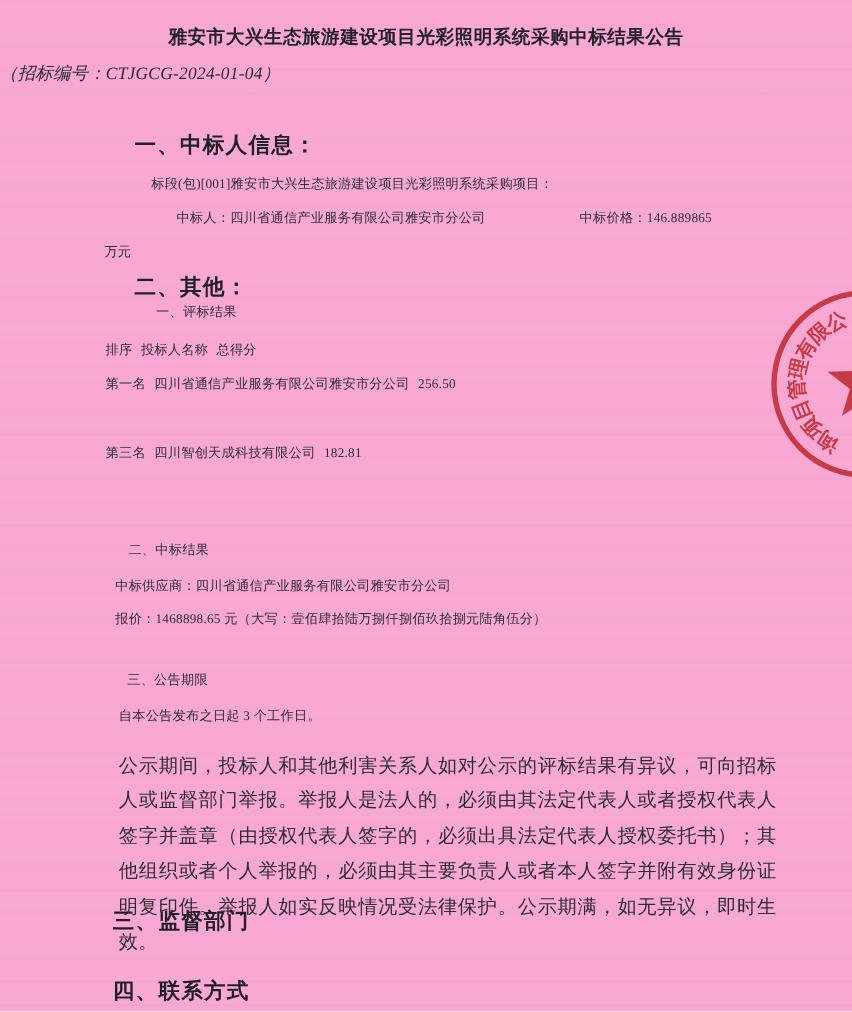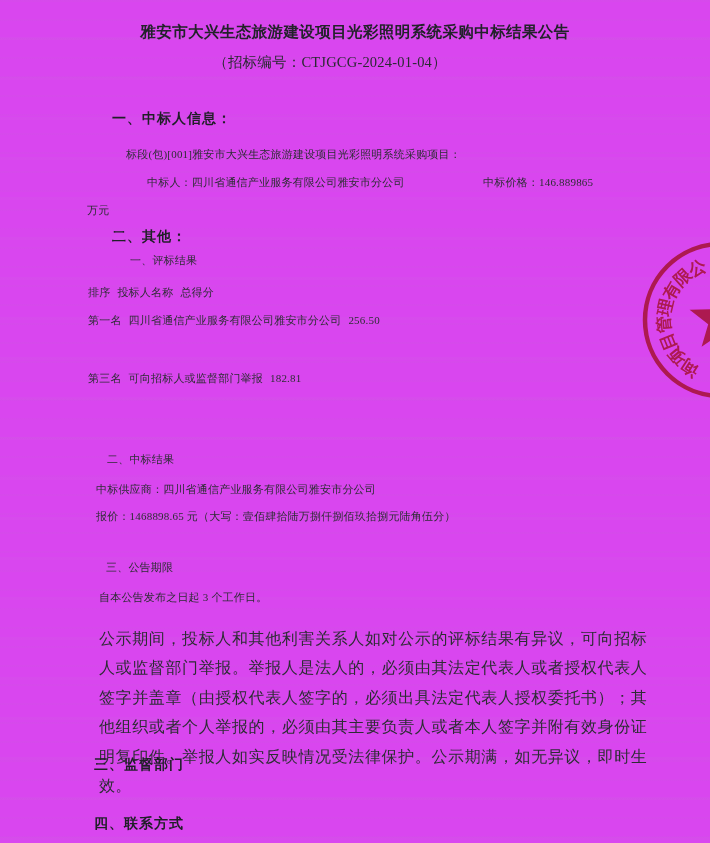--- a/index.html
+++ b/index.html
@@ -1,32 +1,32 @@
 <!DOCTYPE html>
 <html style="--seal-color: #c4423d;"><head>
 <meta charset="utf-8">
 <style>
   html,body{margin:0;padding:0;background:#ffffff;}
   .page{
     position:relative;width:710px;height:843px;overflow:hidden;
-    background:#d946ef;
+    background:#f9a8d4;
     font-family:"Liberation Serif","DejaVu Serif",serif;
     color:#2d2d34;
   }
   .streaks{
     position:absolute;inset:0;pointer-events:none;
     background:
       repeating-linear-gradient(180deg, rgba(150,150,160,0.035) 0 2px, transparent 2px 19px),
       repeating-linear-gradient(180deg, transparent 0 37px, rgba(170,170,180,0.05) 37px 40px);
   }
   .ln{position:absolute;line-height:1;font-size:11px;white-space:nowrap;letter-spacing:0.2px;}
   .title{top:24px;left:0;width:710px;text-align:center;font-size:15.5px;font-weight:bold;
          font-family:"Liberation Serif","DejaVu Serif",serif;color:#22222a;letter-spacing:0.4px;}
-  .subtitle{top:55px;left:0;width:660px;text-align:center;font-size:14.5px;color:#2a2a32;}
-  .h{font-family:Liberation Serif, serif;font-weight:bold;font-size:14px;color:#1f1f27;letter-spacing:1px;}
+  .subtitle{top:55px;left:0;width:660px;text-align:left;font-size:14.5px;color:#2a2a32;font-style:italic;}
+  .h{font-family:Liberation Sans, sans-serif;font-weight:bold;font-size:18px;color:#1f1f27;letter-spacing:1px;}
   .para{
     position:absolute;top:624px;left:99px;width:548px;
     font-size:16px;line-height:29.4px;text-align:justify;letter-spacing:0.15px;
     color:#2d2d34;
   }
   .gap7{margin-right:7px;}
   .seal{position:absolute;left:575px;top:210px;width:135px;height:220px;overflow:visible;
         opacity:0.88;mix-blend-mode:multiply;}
   .seal-ring{fill:none;stroke:var(--seal-color,#c4423d);stroke-width:4.5;}
   .seal-star{fill:var(--seal-color,#c4423d);}
@@ -57,21 +57,21 @@
 
   <div class="ln h" style="top:230px;left:112px">二、其他：</div>
   <div class="ln" style="top:255px;left:130px">一、评标结果</div>
   <div class="ln" style="top:287px;left:88px">
     <span class="gap7">排序</span><span class="gap7">投标人名称</span><span>总得分</span>
   </div>
   <div class="ln" style="top:315px;left:88px">
     <span class="gap7">第一名</span><span class="gap7">四川省通信产业服务有限公司雅安市分公司</span><span>256.50</span>
   </div>
   <div class="ln" style="top:373px;left:88px">
-    <span class="gap7">第三名</span><span class="gap7">可向招标人或监督部门举报</span><span>182.81</span>
+    <span class="gap7">第三名</span><span class="gap7">四川智创天成科技有限公司</span><span>182.81</span>
   </div>
 
   <div class="ln" style="top:454px;left:107px">二、中标结果</div>
   <div class="ln" style="top:484px;left:96px">
     <span>中标供应商：</span><span>四川省通信产业服务有限公司雅安市分公司</span>
   </div>
   <div class="ln" style="top:511px;left:96px">报价：1468898.65 元（大写：壹佰肆拾陆万捌仟捌佰玖拾捌元陆角伍分）</div>
 
   <div class="ln" style="top:562px;left:106px">三、公告期限</div>
   <div class="ln" style="top:592px;left:99px">自本公告发布之日起 3 个工作日。</div>

